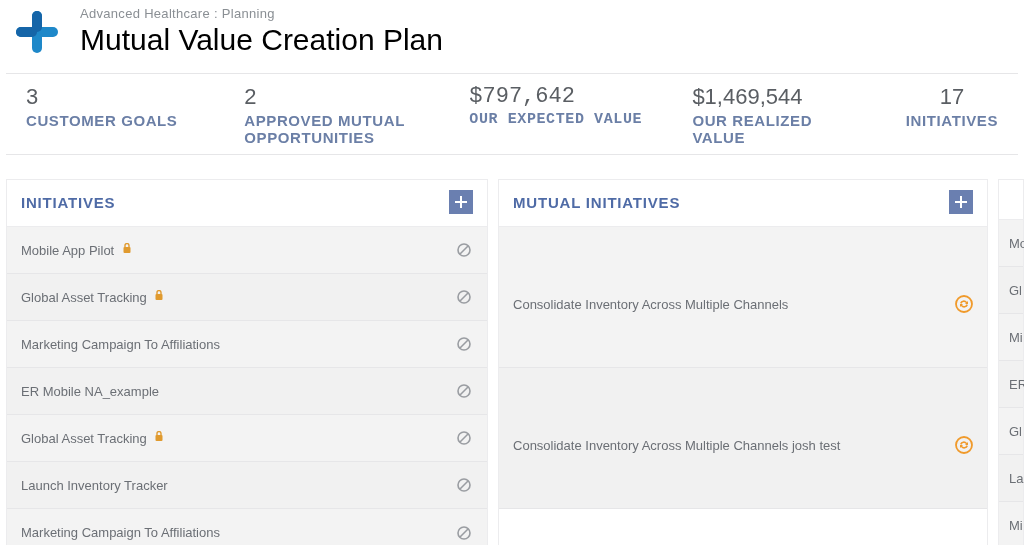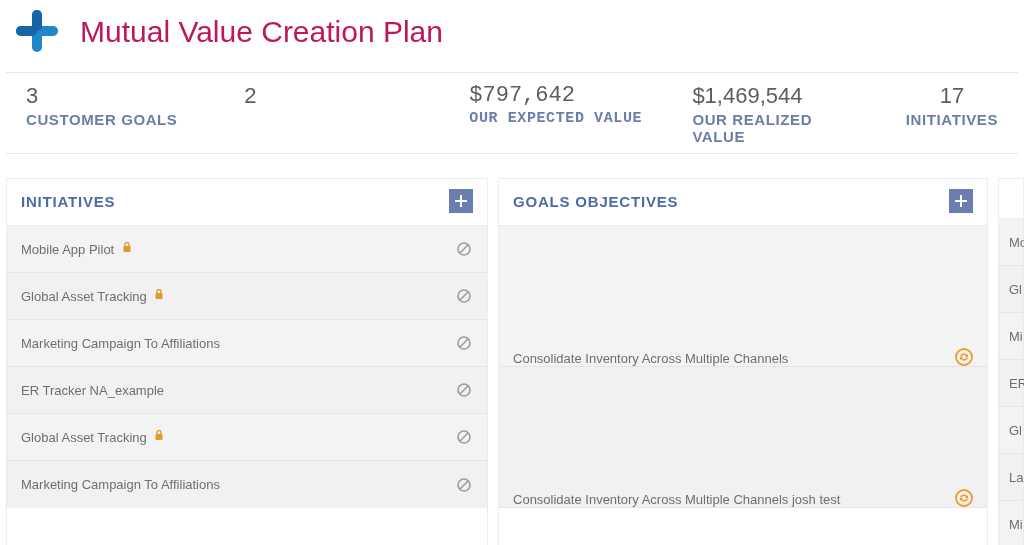--- a/index.html
+++ b/index.html
@@ -4,21 +4,21 @@
 <style>
   * { box-sizing: border-box; margin: 0; padding: 0; }
   html, body { width: 1024px; height: 545px; font-family: Arial, Helvetica, sans-serif; background: #fff; overflow: hidden; }
 
   
   .header { display: flex; align-items: center; padding: 6px 12px 12px 12px; }
   .logo { width: 50px; height: 50px; margin-right: 18px; display: flex; align-items: center; justify-content: center; }
   .logo svg { display: block; }
   .titles { }
   .breadcrumb { font-size: 13px; color: #8a8f94; letter-spacing: .3px; }
-  .page-title { font-size: 30px; font-weight: 300; color: #be185d; margin-top: 2px; }
+  .page-title { font-size: 30px; font-weight: 300; color: #000000; margin-top: 2px; }
 
   
   .metrics { display: flex; border: 1px solid #e6e6e8; border-left: none; border-right: none; margin: 4px 6px 0 6px; }
   .metric { padding: 10px 20px 8px 20px; }
   .m0 { flex-basis: 225px; }
   .m1 { flex-basis: 232px; }
   .m2 { flex-basis: 230px; font-family: Liberation Mono, monospace; }
   .m3 { flex-basis: 220px; }
   .m4 { flex-basis: 117px; text-align: center; }
   .metric-value { font-size: 22px; color: #5a5e63; font-weight: 400; }
@@ -38,52 +38,54 @@
 
   .rows { border-top: 1px solid #ececee; background: #f9a8d4; }
   .row { display: flex; align-items: center; justify-content: space-between; padding: 0 14px; border-bottom: 1px solid #e6e6e8; background: #f1f1f1; }
   .row:nth-child(odd) { background: #f3f3f3; }
   .row .label { font-size: 13px; color: #6b6f75; }
   .row .lock { display: inline-block; width: 12px; vertical-align: top; margin-left: 4px; }
   .row .lock svg { display: block; }
   .row .status { width: 18px; height: 18px; display: flex; align-items: center; justify-content: center; }
 
   .col.initiatives .row { height: 47px; }
-  .col.objectives  .row { height: 141px; align-items: flex-end; padding-top: 14px; }
+  .col.objectives  .row { height: 141px; align-items: center; padding-top: 14px; }
   .col.cut .row { height: 47px; padding-left: 10px; align-items: center; }
   .col.cut .col-header { padding-left: 10px; }
   .col.cut .col-title { overflow: hidden; white-space: nowrap; }
 
   .icon-no { stroke: #9a9da2; }
   .icon-sync path { fill: #f09a2b; }
 </style>
 </head>
 <body>
 
 <div class="header">
   <div class="logo">
     <svg width="46" height="46" viewBox="0 0 46 46">
       <rect x="18" y="2" width="10" height="42" rx="5" fill="#1e88c9"></rect>
       <rect x="2" y="18" width="42" height="10" rx="5" fill="#1e88c9"></rect>
       <rect x="18" y="2" width="10" height="21" rx="5" fill="#1565a8"></rect>
       <rect x="2" y="18" width="21" height="10" rx="5" fill="#1565a8"></rect>
     </svg>
   </div>
   <div class="titles">
+    <div class="breadcrumb">Advanced Healthcare : Planning</div>
     <div class="page-title">Mutual Value Creation Plan</div>
   </div>
 </div>
 
 <div class="metrics">
   <div class="metric m0">
     <div class="metric-value">3</div>
     <div class="metric-label">CUSTOMER GOALS</div>
   </div>
   <div class="metric m1">
     <div class="metric-value">2</div>
+    <div class="metric-label">APPROVED MUTUAL OPPORTUNITIES</div>
   </div>
   <div class="metric m2">
     <div class="metric-value">$797,642</div>
     <div class="metric-label">OUR EXPECTED VALUE</div>
   </div>
   <div class="metric m3">
     <div class="metric-value">$1,469,544</div>
     <div class="metric-label">OUR REALIZED VALUE</div>
   </div>
   <div class="metric m4">
@@ -138,21 +140,21 @@
       <div class="row">
         <span class="label">Marketing Campaign To Affiliations</span>
         <span class="status">
             <svg class="icon-no" width="16" height="16">
               <circle cx="8" cy="8" r="6" fill="none" stroke-width="1.6"></circle>
               <line x1="4" y1="12" x2="12" y2="4" stroke-width="1.6"></line>
             </svg>
           </span>
       </div>
       <div class="row">
-        <span class="label">ER Tracker NA_example</span>
+        <span class="label">ER Mobile NA_example</span>
         <span class="status">
             <svg class="icon-no" width="16" height="16">
               <circle cx="8" cy="8" r="6" fill="none" stroke-width="1.6"></circle>
               <line x1="4" y1="12" x2="12" y2="4" stroke-width="1.6"></line>
             </svg>
           </span>
       </div>
       <div class="row">
         <span class="label">
           <span>Global Asset Tracking</span>
@@ -161,35 +163,44 @@
                 <path d="M3 4 V2.5 a2 2 0 0 1 4 0 V4" stroke="#e09a2e" stroke-width="1.4" fill="none"></path>
               </svg></span>
         </span>
         <span class="status">
             <svg class="icon-no" width="16" height="16">
               <circle cx="8" cy="8" r="6" fill="none" stroke-width="1.6"></circle>
               <line x1="4" y1="12" x2="12" y2="4" stroke-width="1.6"></line>
             </svg>
           </span>
       </div>
+      <div class="row">
+        <span class="label">Launch Inventory Tracker</span>
+        <span class="status">
+            <svg class="icon-no" width="16" height="16">
+              <circle cx="8" cy="8" r="6" fill="none" stroke-width="1.6"></circle>
+              <line x1="4" y1="12" x2="12" y2="4" stroke-width="1.6"></line>
+            </svg>
+          </span>
+      </div>
       <div class="row" style="border-bottom:none;">
         <span class="label">Marketing Campaign To Affiliations</span>
         <span class="status">
             <svg class="icon-no" width="16" height="16">
               <circle cx="8" cy="8" r="6" fill="none" stroke-width="1.6"></circle>
               <line x1="4" y1="12" x2="12" y2="4" stroke-width="1.6"></line>
             </svg>
           </span>
       </div>
     </div>
   </div>
 
   <div class="col objectives">
     <div class="col-header">
-      <div class="col-title">GOALS OBJECTIVES</div>
+      <div class="col-title">MUTUAL INITIATIVES</div>
       <div class="add-btn">
         <svg width="14" height="14" viewBox="0 0 14 14">
           <rect x="6" y="1" width="2" height="12" fill="#fff"></rect>
           <rect x="1" y="6" width="12" height="2" fill="#fff"></rect>
         </svg>
       </div>
     </div>
     <div class="rows">
       <div class="row">
         <span class="label">Consolidate Inventory Across Multiple Channels</span>

